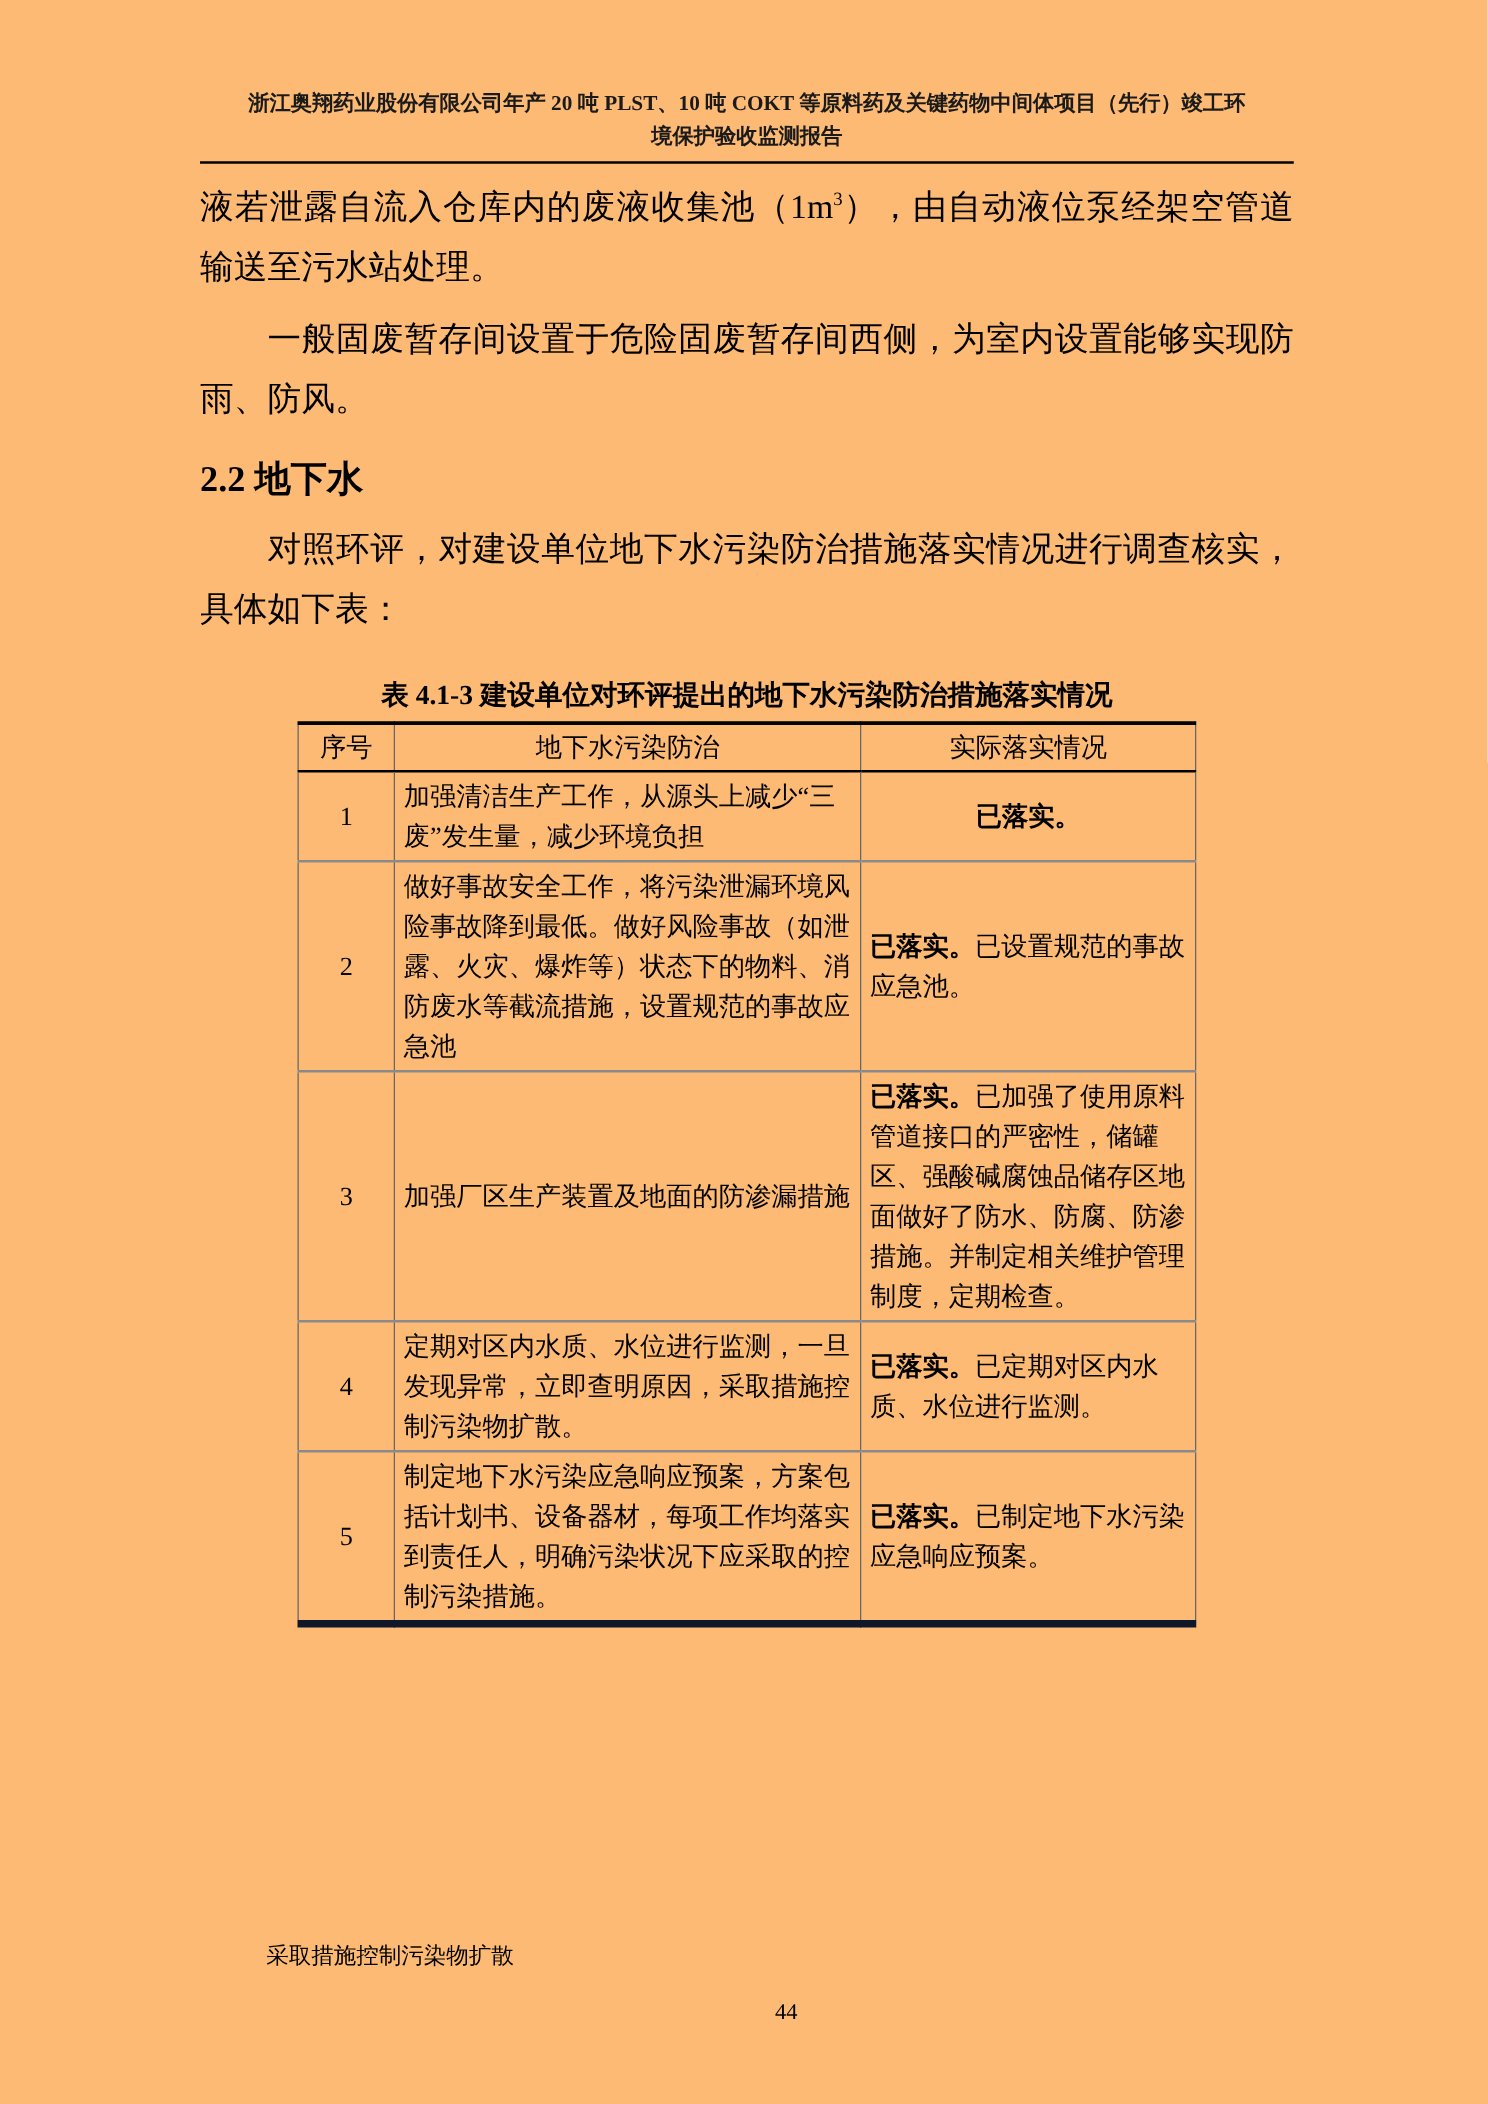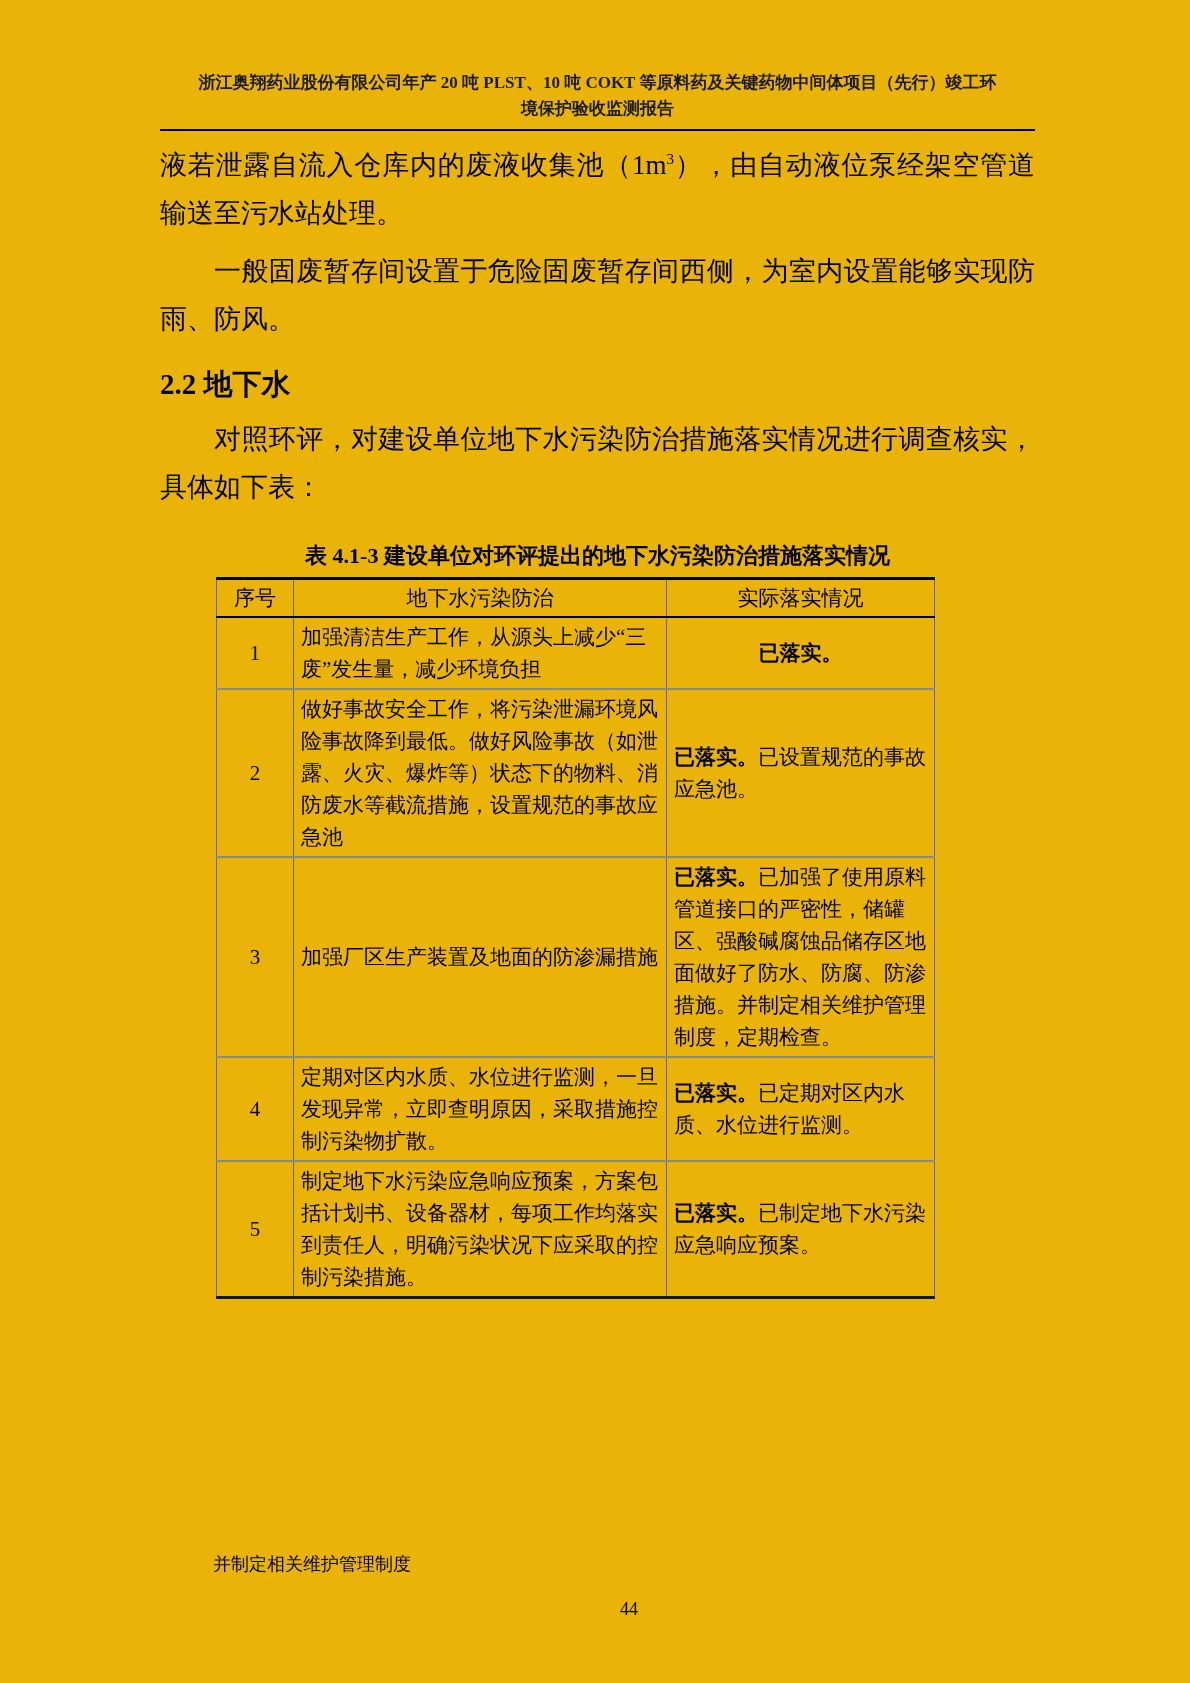--- a/index.html
+++ b/index.html
@@ -1,20 +1,20 @@
 <!DOCTYPE html>
 <html><head>
 <meta charset="utf-8">
 <style>
   html,body { margin:0; padding:0; background:#e8e8e8; }
   .page {
     position:relative;
     width:1190px; height:1683px;
     margin:0 auto;
-    background:#eab308;
+    background:#fdba74;
     color:#000;
     font-family:"Liberation Serif","DejaVu Serif",serif;
     box-sizing:border-box;
     padding:70px 155px 0 160px;
     overflow:hidden;
   }
   .doc-header {
     text-align:center;
     font-size:17px;
     font-weight:bold;
@@ -41,23 +41,23 @@
     text-align:center;
     font-size:22px;
     font-weight:bold;
     line-height:26px;
     margin:32px 0 8px 0;
   }
   table.gw-table {
     border-collapse:collapse;
     table-layout:fixed;
     width:718px;
-    margin-left:56px;
+    margin-left:78px;
     border-top:3px solid #000;
-    border-bottom:3px solid #0f172a;
+    border-bottom:6px solid #0f172a;
     font-size:21px;
     line-height:32px;
   }
   .gw-table col.c-no { width:77px; }
   .gw-table col.c-measure { width:373px; }
   .gw-table col.c-status { width:268px; }
   .gw-table th, .gw-table td {
     border-left:1px solid #666;
     border-right:1px solid #666;
     padding:3px 7px;
@@ -149,17 +149,17 @@
       <tr>
         <td class="num">5</td>
         <td class="measure">制定地下水污染应急响应预案，方案包括计划书、设备器材，每项工作均落实到责任人，明确污染状况下应采取的控制污染措施。</td>
         <td class="status"><span class="b">已落实。</span><span>已制定地下水污染应急响应预案。</span></td>
       </tr>
     </tbody>
   </table>
 
 
   <div class="doc-footer">
-    <span class="org">并制定相关维护管理制度</span>
+    <span class="org">采取措施控制污染物扩散</span>
     <span class="pageno">44</span>
   </div>
 
 </div>
 
 </body></html>

